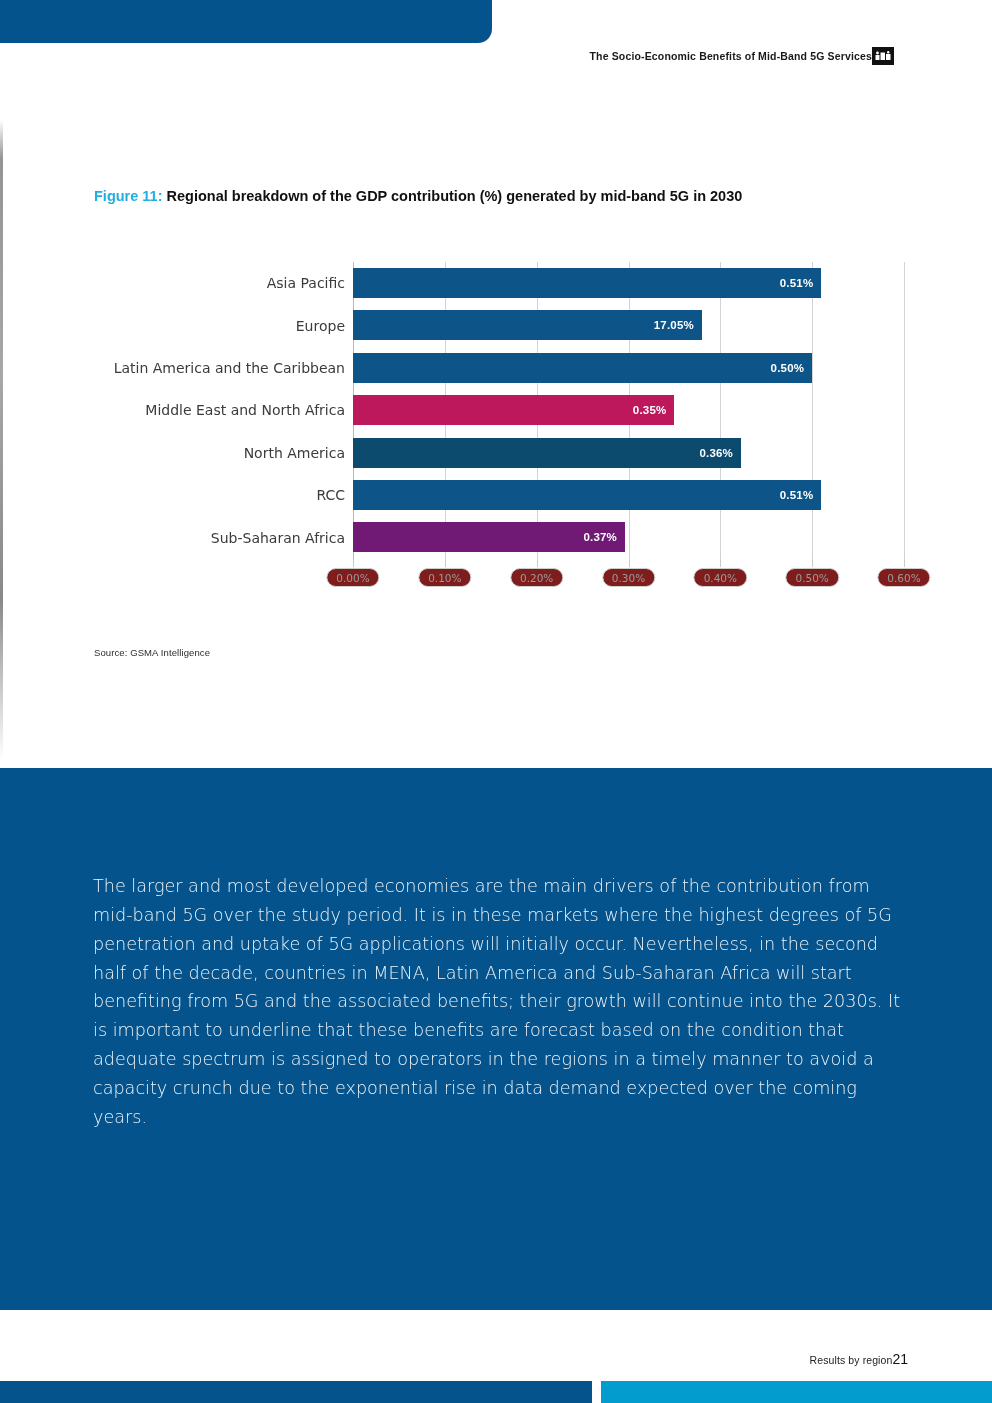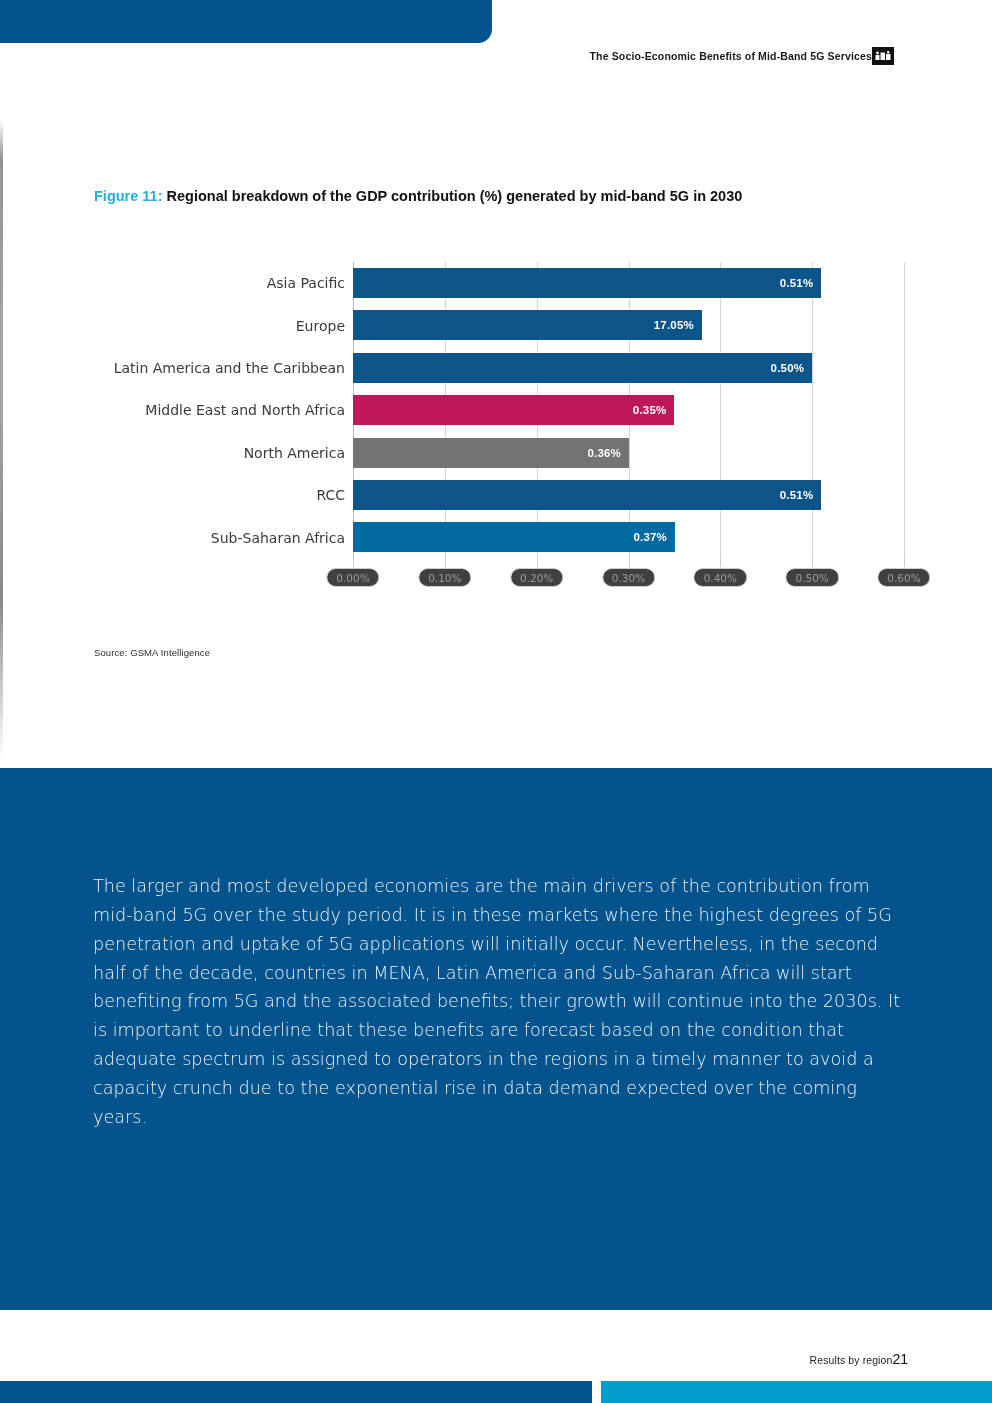--- a/index.html
+++ b/index.html
@@ -78,21 +78,21 @@
   
   .axis{
     position:absolute;left:259px;top:297px;right:0;height:36px;
   }
   .tick{
     position:absolute;top:0;width:1px;height:8px;background:#c9c9c9;
   }
   .tick-pill{
     position:absolute;top:9px;transform:translateX(-50%);
     border:1px solid #cfcfcf;border-radius:11px;
-    padding:2.5px 9px;background:#404040;
+    padding:2.5px 9px;background:#7f1d1d;
     font-size:10.5px;color:#9a9a9a;white-space:nowrap;
     font-family:"DejaVu Sans", sans-serif;
   }
 
   
   .source{
     position:absolute;left:94px;top:647px;
     font-size:9.5px;color:#2b2b2b;letter-spacing:.1px;
   }
 
@@ -195,37 +195,37 @@
         <div class="row-label">Middle East and North Africa</div>
         <div class="bar-track">
           <div class="bar" style="width: 321.417px; background: #be185d;">
             <span class="bar-value" style="color: rgb(255, 255, 255);">0.35%</span>
           </div>
         </div>
       </div>
       <div class="row">
         <div class="row-label">North America</div>
         <div class="bar-track">
-          <div class="bar" style="width: 276px; background: #737373;">
+          <div class="bar" style="width: 388px; background: #0c4a6e;">
             <span class="bar-value" style="color: rgb(255, 255, 255);">0.36%</span>
           </div>
         </div>
       </div>
       <div class="row">
         <div class="row-label">RCC</div>
         <div class="bar-track">
           <div class="bar" style="width: 468.35px; background: rgb(13, 85, 137);">
             <span class="bar-value" style="color: rgb(255, 255, 255);">0.51%</span>
           </div>
         </div>
       </div>
       <div class="row">
         <div class="row-label">Sub-Saharan Africa</div>
         <div class="bar-track">
-          <div class="bar" style="width: 322px; background: #0369a1;">
+          <div class="bar" style="width: 272px; background: #701a75;">
             <span class="bar-value" style="color: rgb(255, 255, 255);">0.37%</span>
           </div>
         </div>
       </div>
     </div>
   <div class="axis" id="chart-axis">
       <div class="tick" style="left: 0px;"></div>
       <div class="tick-pill" style="left: 0px;">0.00%</div>
       <div class="tick" style="left: 91.8333px;"></div>
       <div class="tick-pill" style="left: 91.8333px;">0.10%</div>

